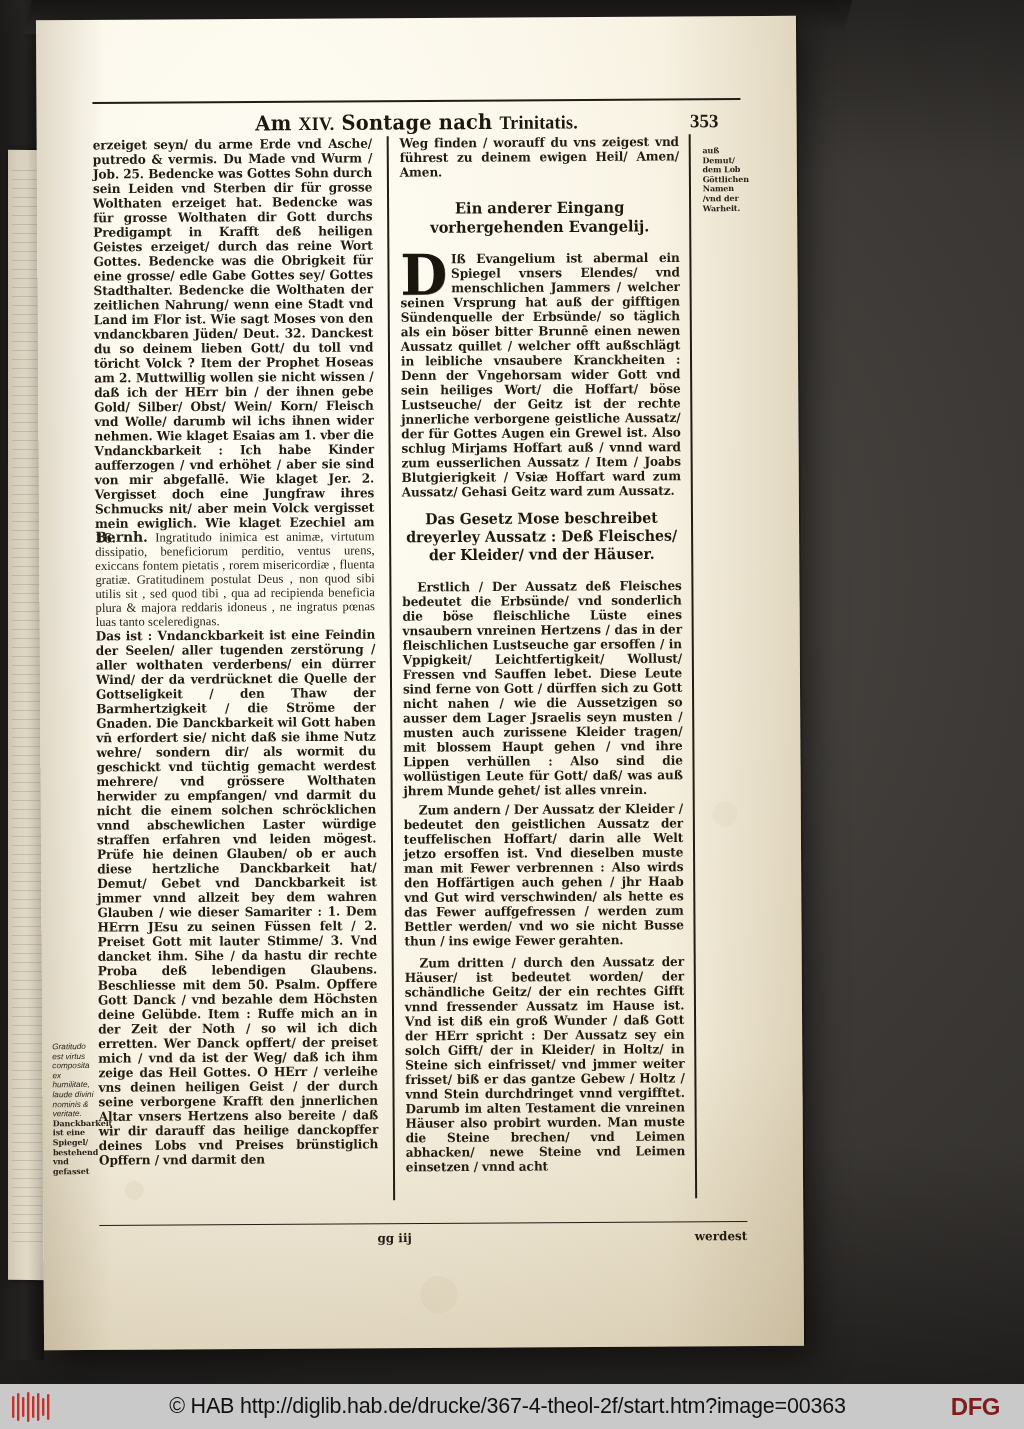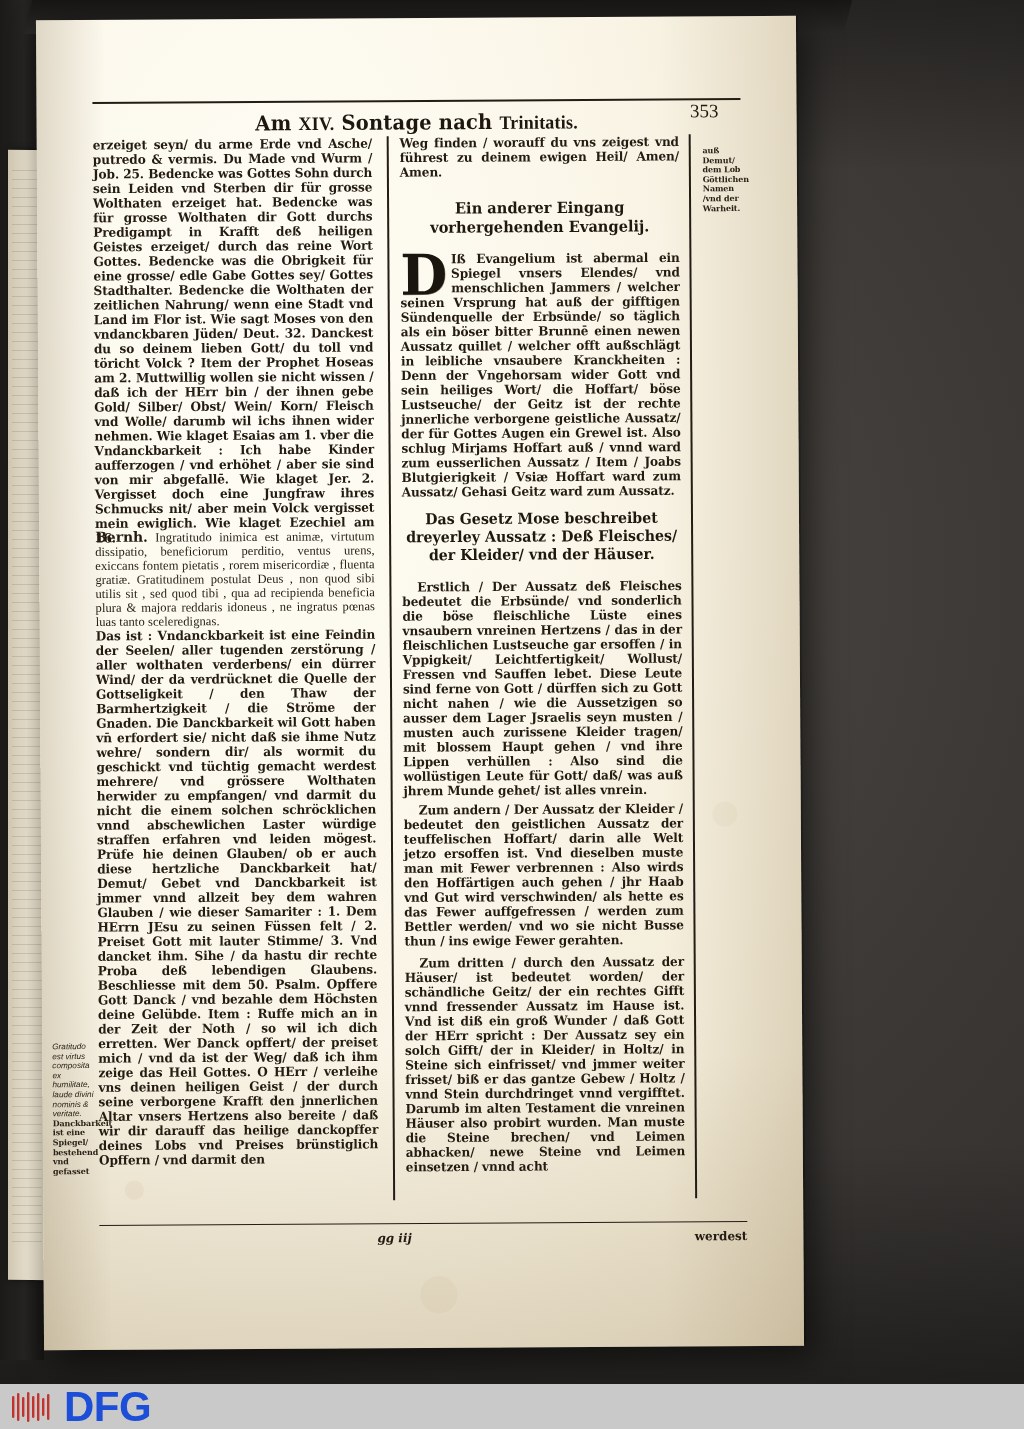--- a/index.html
+++ b/index.html
@@ -81,22 +81,22 @@
     height:30px;display:flex;align-items:flex-end;justify-content:center;
   }
   .rh-text{
     font-family:"DejaVu Serif", serif;
     font-size:19.5px;font-weight:700;letter-spacing:.2px;
     color:#1d1710;white-space:nowrap;
     transform:scaleY(1.06);
   }
   .rh-roman{font-family:"Liberation Serif",serif;font-weight:700;font-size:18px;}
   #page-no{
-    position:absolute;right:22px;top:2px;
-    font-family:"Liberation Serif",serif;font-size:19px;font-weight:400;color:#211a12;
+    position:absolute;right:22px;top:12px;
+    font-family:"Liberation Serif",serif;font-size:19px;font-weight:700;color:#211a12;
   }
 
   
   #cols{position:absolute;left:0;top:36px;width:100%;height:1078px;display:flex;}
   .col{position:relative;}
   #col-left{width:296px;padding-right:8px;}
   #col-rule{width:1.5px;background:#241d15;margin:0 7px;height:1064px;}
   #col-right{width:296px;padding-left:4px;}
   #col-rule2{width:1.5px;background:#241d15;margin-left:10px;height:1064px;}
   #col-margin{width:48px;padding-left:5px;}
@@ -163,43 +163,43 @@
     position:absolute;left:-46px;top:904px;width:44px;
   }
   #marg-right{position:absolute;top:12px;left:12px;width:46px;}
 
   
   #footline{
     position:absolute;left:0;bottom:0;width:100%;height:24px;
     display:flex;align-items:center;
     font-family:"DejaVu Serif", serif;font-size:12px;font-weight:700;color:#241c12;
   }
-  #signature{position:absolute;left:50%;transform:translateX(-46px);font-style:italic;}
+  #signature{position:absolute;left:50%;transform:translateX(-46px);}
   #catchword{position:absolute;right:0;}
 
   
   #wmbar{
     position:absolute;left:0;bottom:0;width:1024px;height:45px;
     background:#c9c9c9;
     display:flex;align-items:center;
   }
   #wm-logo{
     width:64px;height:45px;display:flex;align-items:center;justify-content:center;
   }
   #wm-logo svg{display:block;}
   #wm-text{
     flex:1;text-align:center;
     font-family:"Liberation Sans", sans-serif;
     font-size:21.5px;color:#111;letter-spacing:-.2px;
     white-space:nowrap;
   }
   #wm-dfg{
     font-family:"Liberation Sans", sans-serif;
-    font-weight:700;font-size:42px;color:#1d4ed8;
-    padding-right:16px;letter-spacing:-.5px;
+    font-weight:700;font-size:24px;color:#7f1d1d;
+    padding-right:24px;letter-spacing:-.5px;
   }
 </style>
 </head>
 <body>
 
 <div id="backdrop"></div>
 <div id="backdrop-vign"></div>
 <div id="binding"></div>
 <div id="binding-top"></div>
 <div id="underleaf"></div>
@@ -283,14 +283,15 @@
         <rect x="7" y="1" width="2.4" height="28" rx="1.2"></rect>
         <rect x="12" y="5" width="2.4" height="20" rx="1.2"></rect>
         <rect x="17" y="0" width="2.4" height="30" rx="1.2"></rect>
         <rect x="22" y="4" width="2.4" height="22" rx="1.2"></rect>
         <rect x="27" y="1" width="2.4" height="28" rx="1.2"></rect>
         <rect x="32" y="6" width="2.4" height="18" rx="1.2"></rect>
         <rect x="37" y="2" width="2.4" height="26" rx="1.2"></rect>
       </g>
     </svg>
   </div>
+  <div id="wm-text">© HAB http://diglib.hab.de/drucke/367-4-theol-2f/start.htm?image=00363</div>
   <div id="wm-dfg">DFG</div>
 </div>
 
 </body></html>

